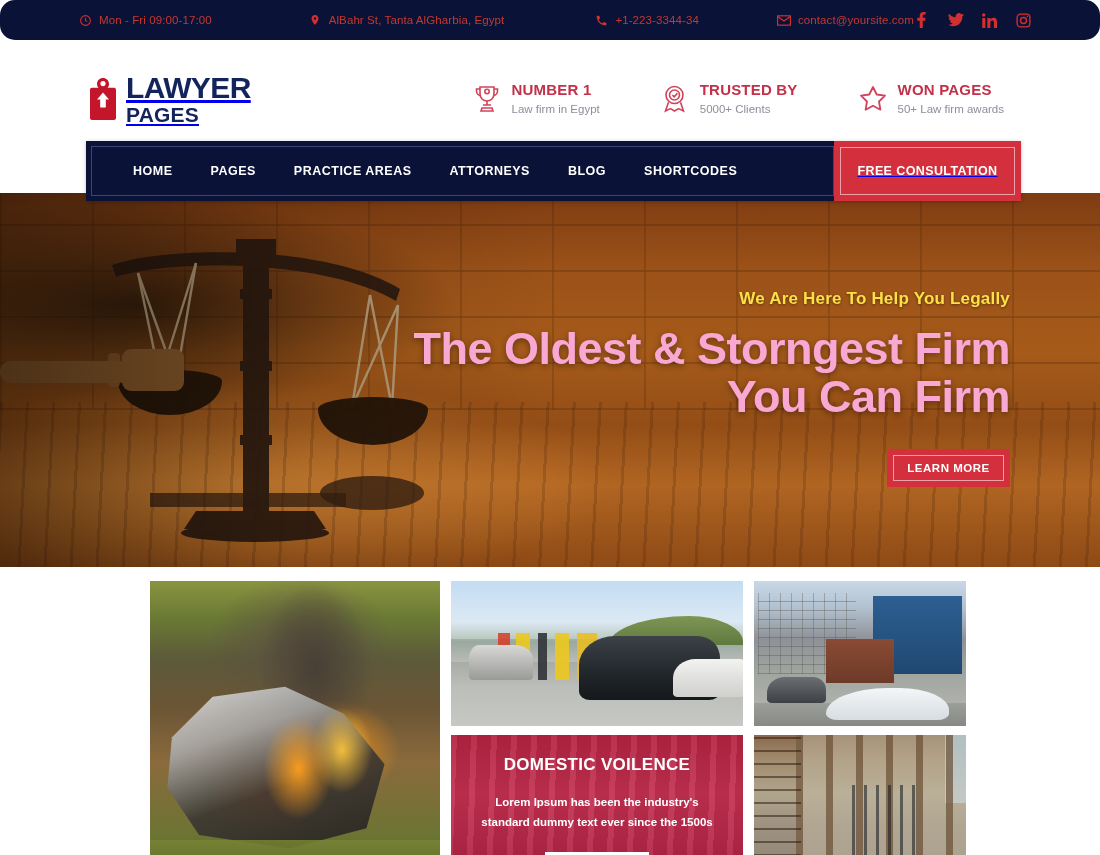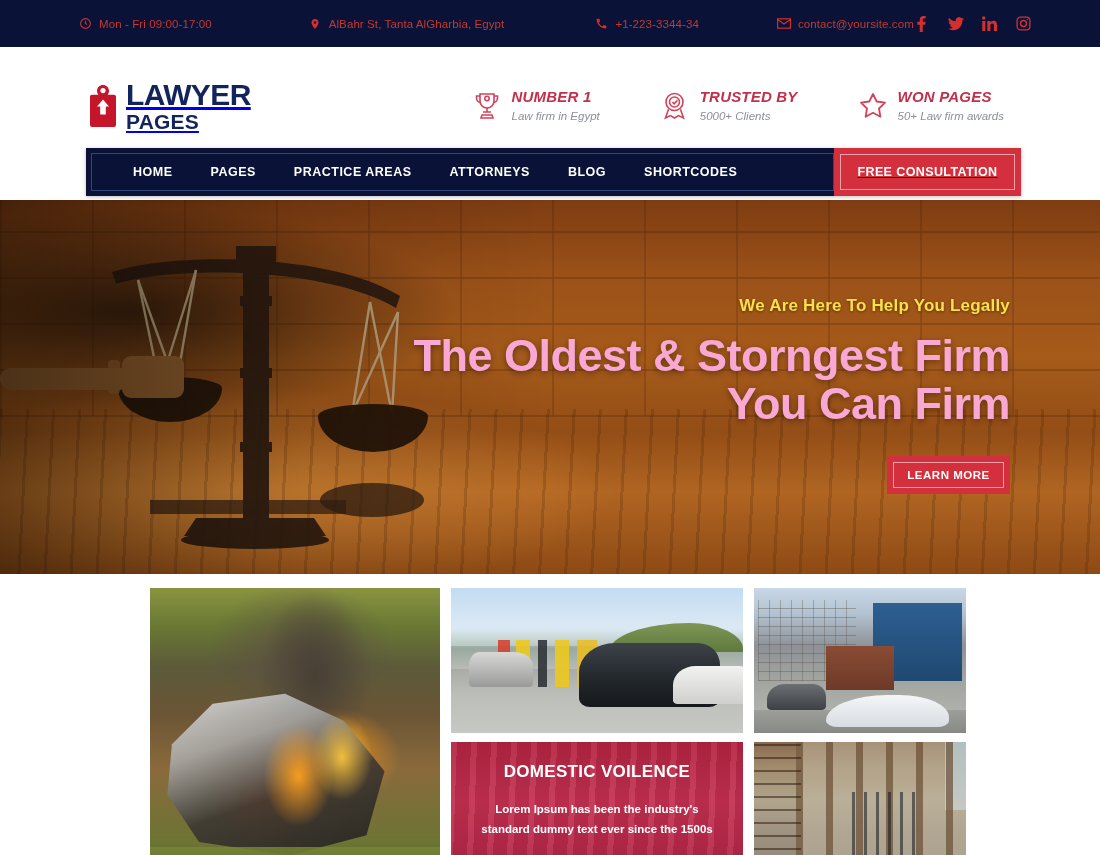--- a/index.html
+++ b/index.html
@@ -5,25 +5,26 @@
   * { box-sizing: border-box; margin: 0; padding: 0; }
   html, body {
     width: 1100px; height: 855px;
     font-family: "Liberation Sans", sans-serif;
     background: #ffffff;
     overflow: hidden;
   }
 
   
   .topbar {
-    height: 47px;
+    height: 40px;
     background: #0b1238;
     display: flex;
     align-items: center;
     position: relative;
+    border-radius: 15px;
   }
   .topbar-inner {
     width: 100%;
     display: flex;
     align-items: center;
     padding: 0 70px 0 78px;
   }
   .tb-item {
     display: flex;
     align-items: center;
@@ -100,21 +101,21 @@
   .badge { display: flex; align-items: center; gap: 10px; }
   .badge-ico {
     width: 30px; height: 30px;
     flex: none;
     color: #d1435b;
     display: inline-flex;
     align-items: center;
     justify-content: center;
   }
   .badge-ico svg { display: block; }
-  .badge-txt { line-height: 1.25; font-style: italic; }
+  .badge-txt { line-height: 1.25; }
   .badge-title {
     display: block;
     font-size: 15px;
     font-weight: 800;
     color: #c2304a;
     letter-spacing: .2px;
   }
   .badge-sub {
     display: block;
     font-size: 11.5px;
@@ -126,21 +127,21 @@
   .navwrap {
     position: relative;
     height: 52px;
     background: #ffffff;
   }
   .nav {
     position: absolute;
     left: 86px;
     top: 0;
     width: 935px;
-    height: 48px;
+    height: 60px;
     background: #0b1238;
     display: flex;
     align-items: stretch;
     z-index: 5;
     box-shadow: 0 1px 4px rgba(0,0,0,.25);
   }
   .nav-links {
     flex: 1;
     display: flex;
     align-items: center;

